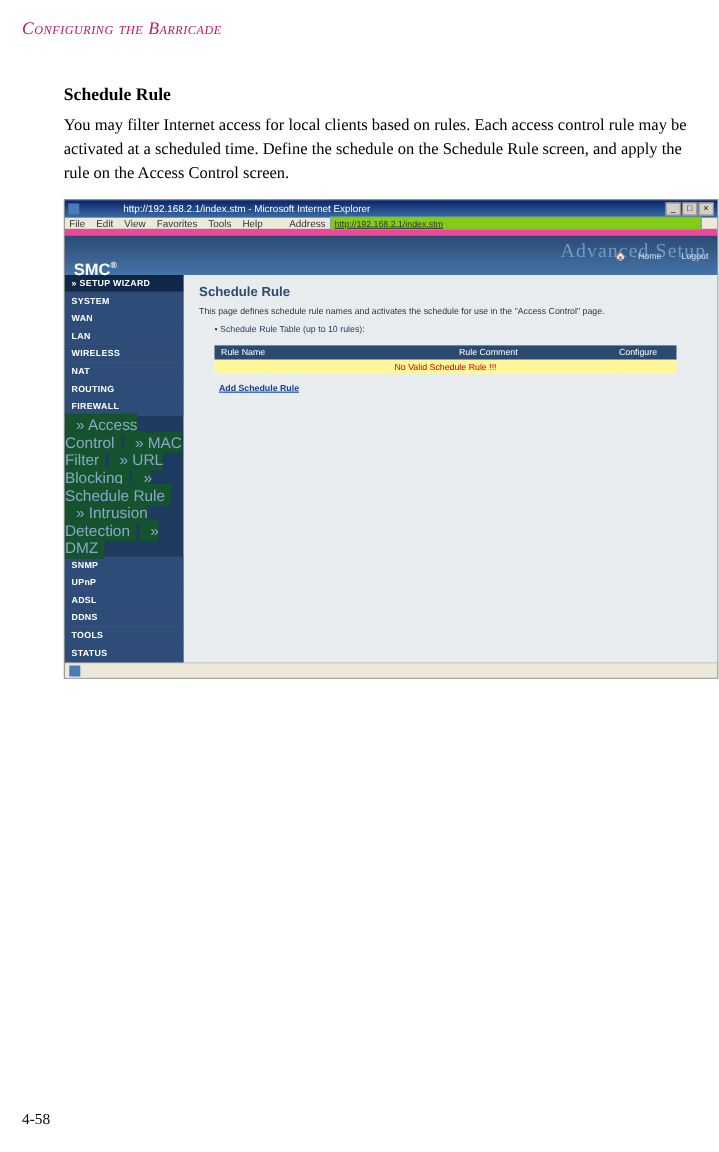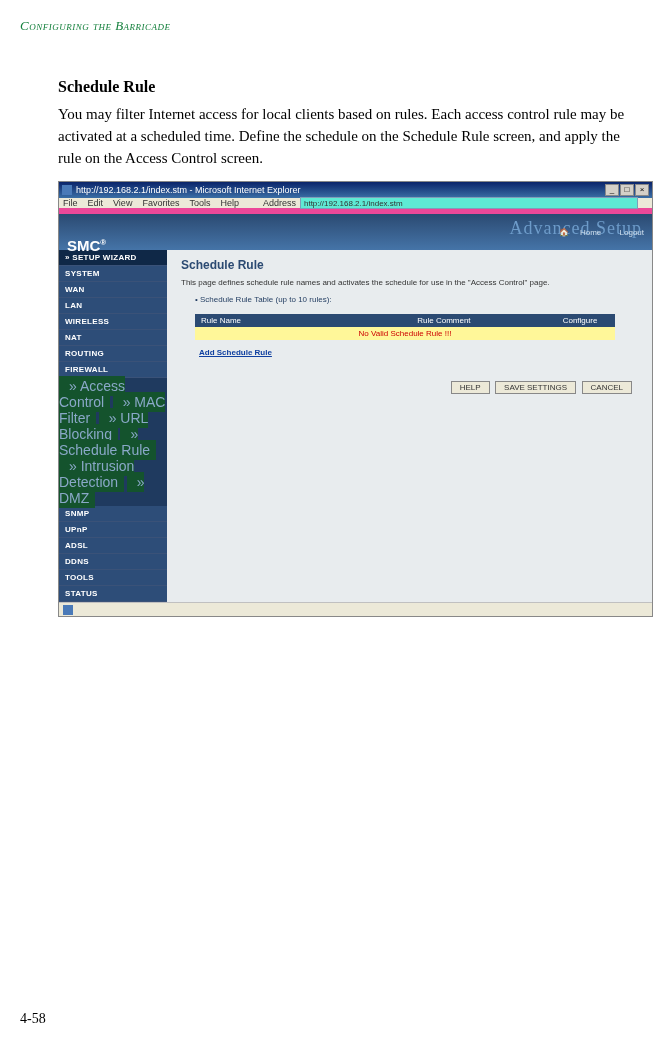--- a/index.html
+++ b/index.html
@@ -10,23 +10,23 @@
       font-family: Georgia, 'Times New Roman', serif;
       color: #000;
       position: relative;
     }
     .running-header {
       position: absolute;
       top: 18px;
       left: 20px;
       font-style: italic;
       font-variant: small-caps;
-      font-size: 13px;
+      font-size: 16px;
       letter-spacing: 0.5px;
-      color: #15803d;
+      color: #be185d;
     }
     .content {
       position: absolute;
       top: 78px;
       left: 58px;
       right: 18px;
     }
     .section-title {
       font-weight: bold;
       font-size: 16px;
@@ -46,20 +46,21 @@
       color: #000;
     }
     .titlebar {
       background: linear-gradient(#0a246a, #3a6ea5);
       height: 16px;
       display: flex;
       align-items: center;
       padding: 0 3px;
       color: #fff;
       font-size: 9px;
+      gap: 36px;
     }
     .titlebar-icon {
       width: 10px; height: 10px; background: #4a7ab8; margin-right: 4px; display:inline-block;
     }
     .titlebar-text { flex: 1; }
     .win-buttons { display: flex; gap: 1px; }
     .win-btn {
       width: 14px; height: 12px; background: #d4d0c8; border: 1px solid #888;
       color:#000; font-size:8px; text-align:center; line-height:10px;
     }
@@ -69,21 +70,21 @@
       display:flex;
       align-items:center;
       padding: 0 4px;
       border-bottom: 6px solid #ec4899;
       font-size: 9px;
       color:#333;
     }
     .menubar span { margin-right: 10px; }
     .menubar .addr-label { margin-left: 14px; margin-right:4px; }
     .addr-box {
-      flex:1; height:12px; border:1px solid #7f9db9; background:#5eead4; display:flex; align-items:center; padding:0 3px; font-size:8px; color:#333;
+      flex:1; height:12px; border:1px solid #7f9db9; background:#84cc16; display:flex; align-items:center; padding:0 3px; font-size:8px; color:#333;text-decoration:underline;
     }
     .banner {
       background: linear-gradient(#2b4a72, #4574a8);
       height: 36px;
       position: relative;
       display:flex;
       align-items:center;
       padding-left:8px;
     }
     .banner-logo { color:#fff; font-weight:bold; font-size:15px; font-family: Arial, sans-serif; margin-top: 26px; }
@@ -220,25 +221,20 @@
         <div class="panel-sub">• Schedule Rule Table (up to 10 rules):</div>
         <div class="rule-table">
           <div class="rule-header">
             <div class="col col-name">Rule Name</div>
             <div class="col col-comment">Rule Comment</div>
             <div class="col col-conf">Configure</div>
           </div>
           <div class="rule-empty">No Valid Schedule Rule !!!</div>
         </div>
         <span class="add-link">Add Schedule Rule</span>
-        <div class="action-buttons">
-          <span class="btn">HELP</span>
-          <span class="btn">SAVE SETTINGS</span>
-          <span class="btn">CANCEL</span>
-        </div>
       </div>
     </div>
     <div class="statusbar">
       <span class="statusbar-icon"></span>
     </div>
   </div>
 </div>
 
 <div class="page-number">4-58</div>
 

